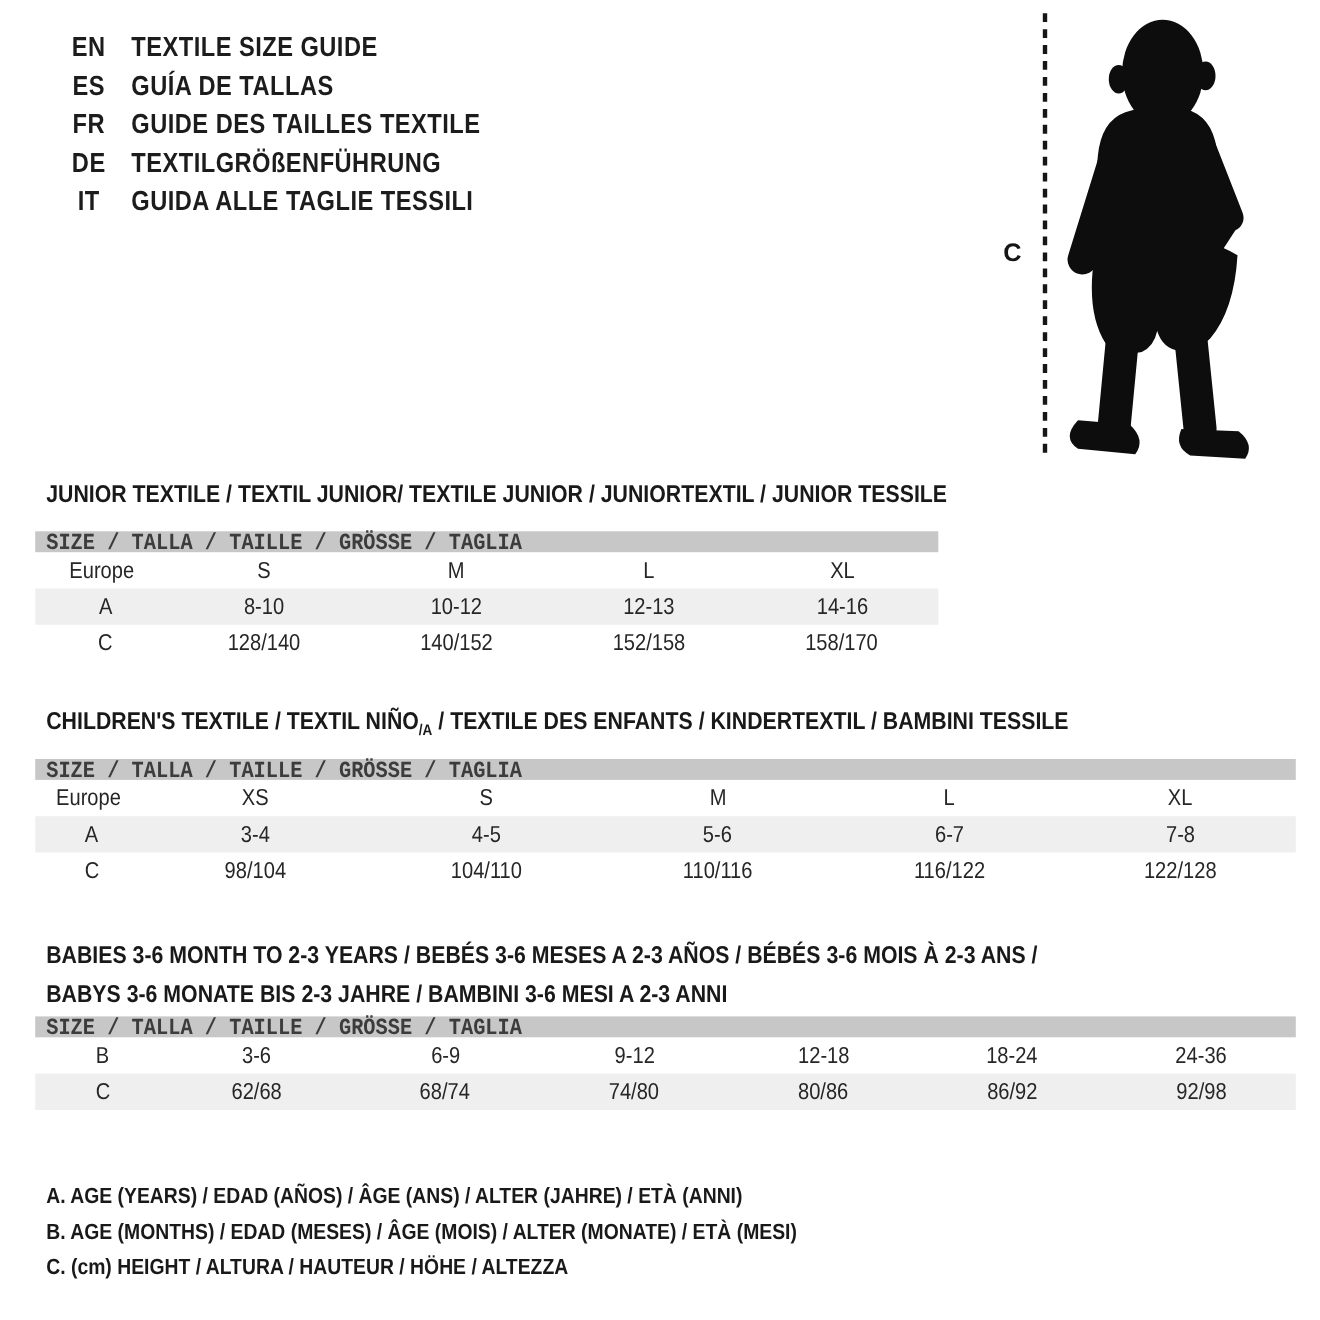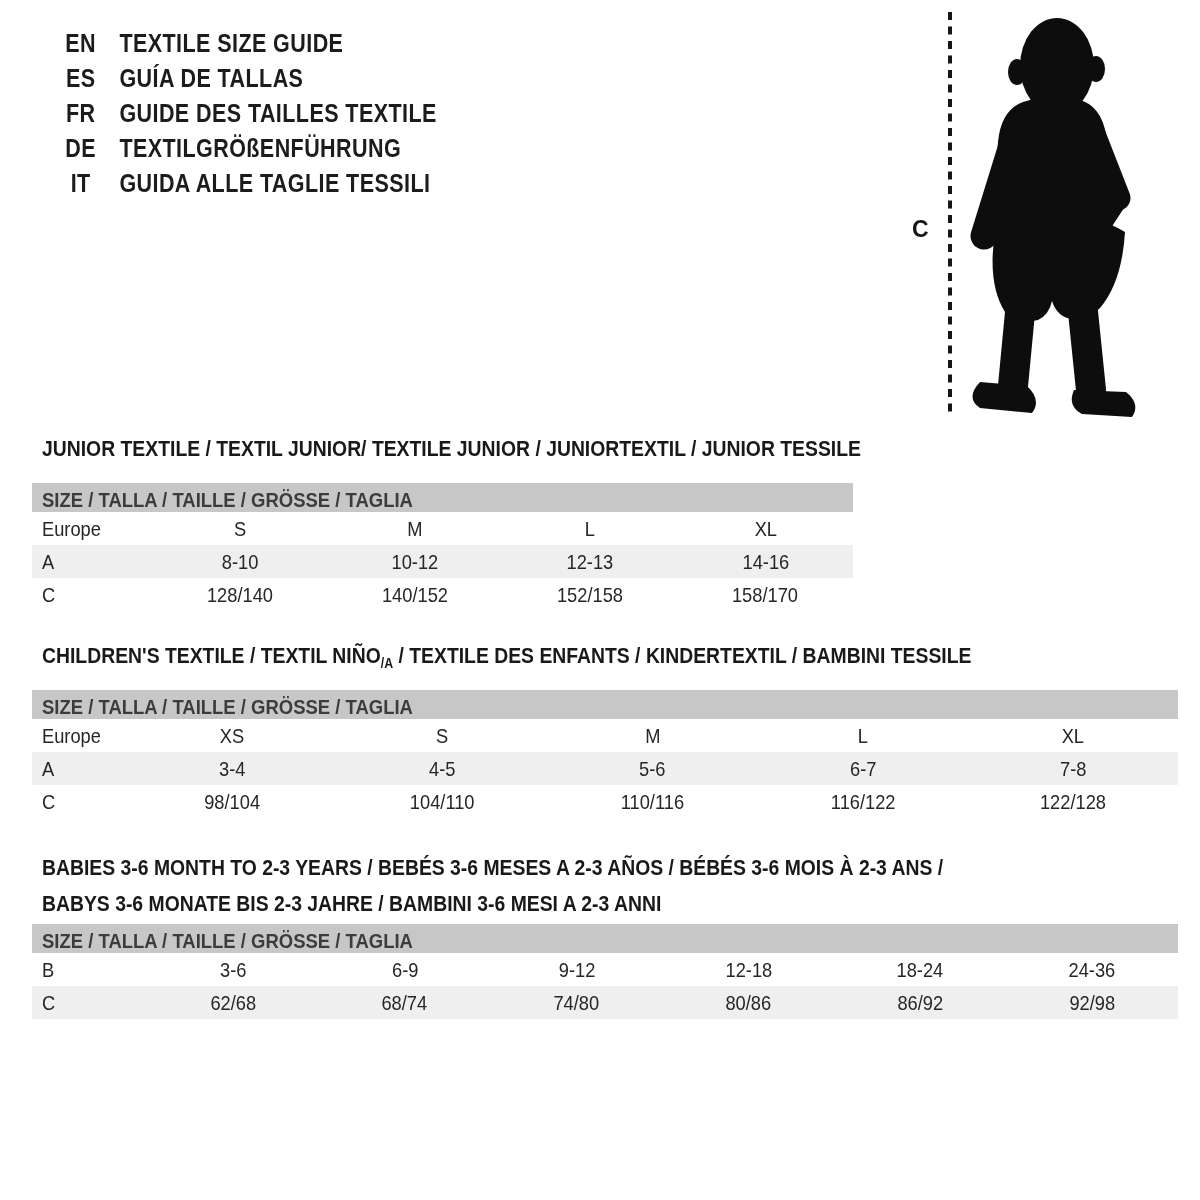--- a/index.html
+++ b/index.html
@@ -39,32 +39,32 @@
   #babies-title   { top:850px; line-height:36px; }
   .title-sub { font-size:14px; vertical-align:-5px; font-weight:700; }
 
   
   .size-table { position:absolute; left:32px; }
   #junior-table   { top:483px; width:821px; }
   #children-table { top:690px; width:1146px; }
   #babies-table   { top:924px; width:1146px; }
 
   .size-bar {
-    height:29px; background:#c7c7c7;
-    display:flex; align-items:flex-end;
-    padding-left:10px; box-sizing:border-box;
+    height:19px; background:#c7c7c7;
+    display:flex; align-items:flex-start;
+    padding-left:10px; box-sizing:border-box;font-family:Liberation Mono, monospace;
   }
   .size-bar .bar-text {
     font-weight:700; font-size:21px; color:#3c3c3c;
     transform:scaleX(0.88); transform-origin:left center; white-space:nowrap;
   }
 
   .trow { display:flex; align-items:center; height:33px; font-size:21px; color:#262626; }
   .trow.shaded { background:#efefef; }
-  .tlabel { padding-left:10px; box-sizing:border-box; }
+  .tlabel { padding-left:10px; box-sizing:border-box;text-align:center; }
   #junior-table   .tlabel { width:120px; }
   #children-table .tlabel { width:95px;  }
   #babies-table   .tlabel { width:115px; }
   .tcell { flex:1; text-align:center; }
 
   
   .legend { position:absolute; left:42px; top:1072px; }
   .legend-line {
     font-weight:700; font-size:20px; line-height:32px;
     transform:scaleX(0.88); transform-origin:left center; white-space:nowrap;
@@ -198,14 +198,19 @@
       <div class="tlabel"><span class="cnd cnd-l">C</span></div>
       <div class="tcell"><span class="cnd">62/68</span></div>
       <div class="tcell"><span class="cnd">68/74</span></div>
       <div class="tcell"><span class="cnd">74/80</span></div>
       <div class="tcell"><span class="cnd">80/86</span></div>
       <div class="tcell"><span class="cnd">86/92</span></div>
       <div class="tcell"><span class="cnd">92/98</span></div>
     </div>
   </div>
 
+  <div class="legend">
+    <div class="legend-line">A. AGE (YEARS) / EDAD (AÑOS) / ÂGE (ANS) / ALTER (JAHRE) / ETÀ (ANNI)</div>
+    <div class="legend-line">B. AGE (MONTHS) / EDAD (MESES) / ÂGE (MOIS) / ALTER (MONATE) / ETÀ (MESI)</div>
+    <div class="legend-line">C. (cm) HEIGHT / ALTURA / HAUTEUR / HÖHE / ALTEZZA</div>
+  </div>
 
 </div>
 
 </body></html>

